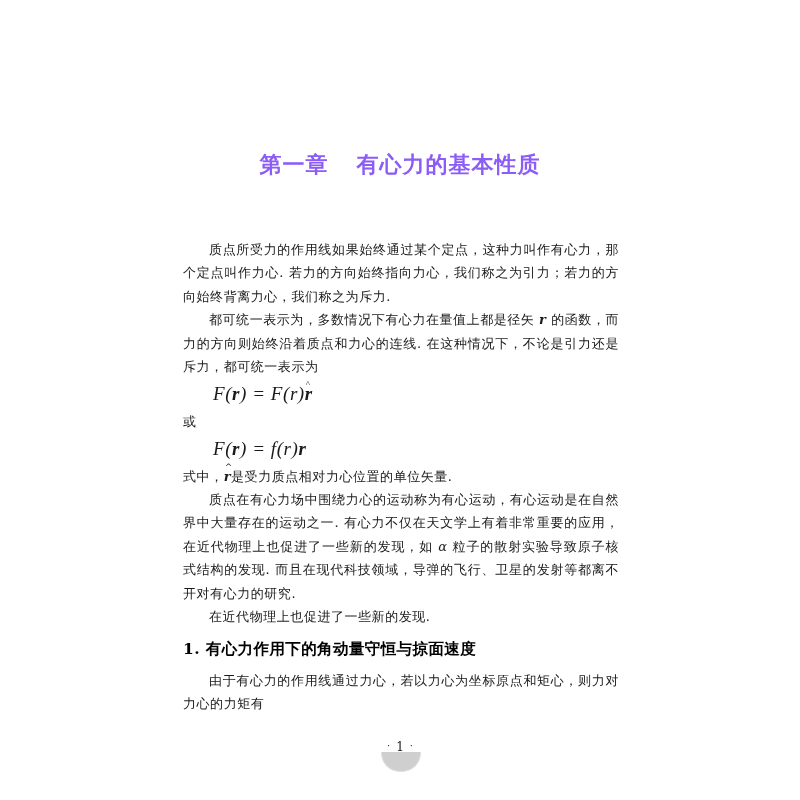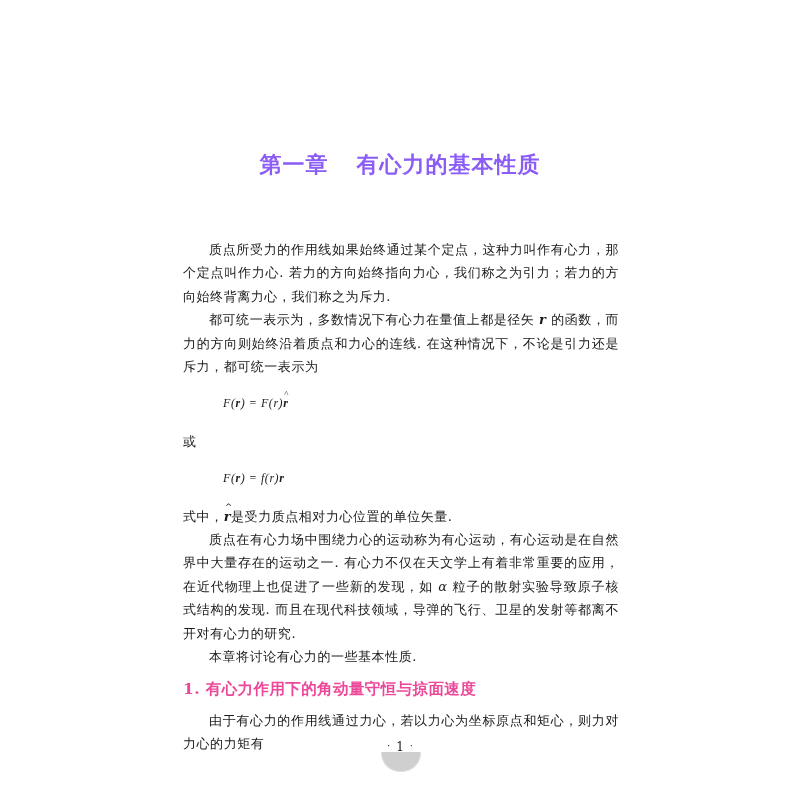--- a/index.html
+++ b/index.html
@@ -6,26 +6,26 @@
     body { width: 800px; height: 800px; position: relative; overflow: hidden;
       font-family: "DejaVu Serif", "Liberation Serif", serif; color: #1a1a1a; }
     .chapter-title { position: absolute; top: 150px; left: 0; width: 800px; text-align: center;
       font-family: "DejaVu Sans", "Liberation Sans", sans-serif; font-size: 22px; font-weight: bold;
       letter-spacing: 1px; color: #8b5cf6; }
     .chapter-title .gap { display: inline-block; width: 28px; }
     .body { position: absolute; left: 183px; width: 436px; top: 238px; font-size: 13px;
       line-height: 23.4px; letter-spacing: 0.55px; text-align: justify; }
     .p { margin: 0; text-indent: 26px; }
     .noindent { text-indent: 0; }
-    .formula { margin: 14px; padding-left: 26px; font-style: italic; font-family: "Liberation Serif", "DejaVu Serif", serif; font-size: 12px; }
+    .formula { margin: 4px; padding-left: 26px; font-style: italic; font-family: "Liberation Serif", "DejaVu Serif", serif; font-size: 19px; }
     .formula b { font-style: italic; }
     .hat { position: relative; display: inline-block; font-weight: bold; font-style: italic; }
     .hat::before { content: "^"; position: absolute; top: -9px; left: 1px; font-size: 9px; font-weight: normal; font-style: normal; }
     .section-title { margin: 8px 0 8px 0; font-size: 15.5px; font-weight: bold; letter-spacing: 0.4px;
-      font-family: "DejaVu Serif", "Liberation Serif", serif; color: #ec4899; line-height: 24px; }
+      font-family: "DejaVu Serif", "Liberation Serif", serif; color: #000000; line-height: 24px; }
     .page-num { position: absolute; top: 740px; left: 0; width: 800px; text-align: center; font-size: 12px; }
     .page-num .dot { display: inline-block; margin: 0 6px; font-size: 10px; vertical-align: 2px; }
     .semicircle { position: absolute; top: 752px; left: 381px; width: 38px; height: 19px;
       background: #cfcfcf; border-radius: 0 0 19px 19px; border: 1px solid #e0e0e0; border-top: none; }
   </style>
 </head>
 <body>
 
 <div class="chapter-title">
   <span>第一章</span><span class="gap"></span><span>有心力的基本性质</span>
@@ -34,21 +34,21 @@
 <div class="body">
   <p class="p">质点所受力的作用线如果始终通过某个定点，这种力叫作有心力，那个定点叫作力心. 若力的方向始终指向力心，我们称之为引力；若力的方向始终背离力心，我们称之为斥力.</p>
   <p class="p"><span>都可统一表示为，多数情况下有心力在量值上都是径矢 </span><b><i>r</i></b><span> 的函数，而力的方向则始终沿着质点和力心的连线. 在这种情况下，不论是引力还是斥力，都可统一表示为</span></p>
 
   <p class="formula"><span>F(</span><b>r</b><span>) = F(r)</span><span class="hat">r</span></p>
   <p class="p noindent">或</p>
   <p class="formula"><span>F(</span><b>r</b><span>) = f(r)</span><b>r</b></p>
   <p class="p noindent"><span>式中，</span><span class="hat">r</span><span>是受力质点相对力心位置的单位矢量.</span></p>
 
   <p class="p"><span>质点在有心力场中围绕力心的运动称为有心运动，有心运动是在自然界中大量存在的运动之一. 有心力不仅在天文学上有着非常重要的应用，在近代物理上也促进了一些新的发现，如 </span><i>α</i><span> 粒子的散射实验导致原子核式结构的发现. 而且在现代科技领域，导弹的飞行、卫星的发射等都离不开对有心力的研究.</span></p>
-  <p class="p">本章将讨论有心力的一些基本性质.</p>
+  <p class="p">在近代物理上也促进了一些新的发现.</p>
 
   <div class="section-title">1. 有心力作用下的角动量守恒与掠面速度</div>
   <p class="p">由于有心力的作用线通过力心，若以力心为坐标原点和矩心，则力对力心的力矩有</p>
 </div>
 
 <div class="page-num">
   <span class="dot">·</span><span>1</span><span class="dot">·</span>
 </div>
 <div class="semicircle"></div>
 

